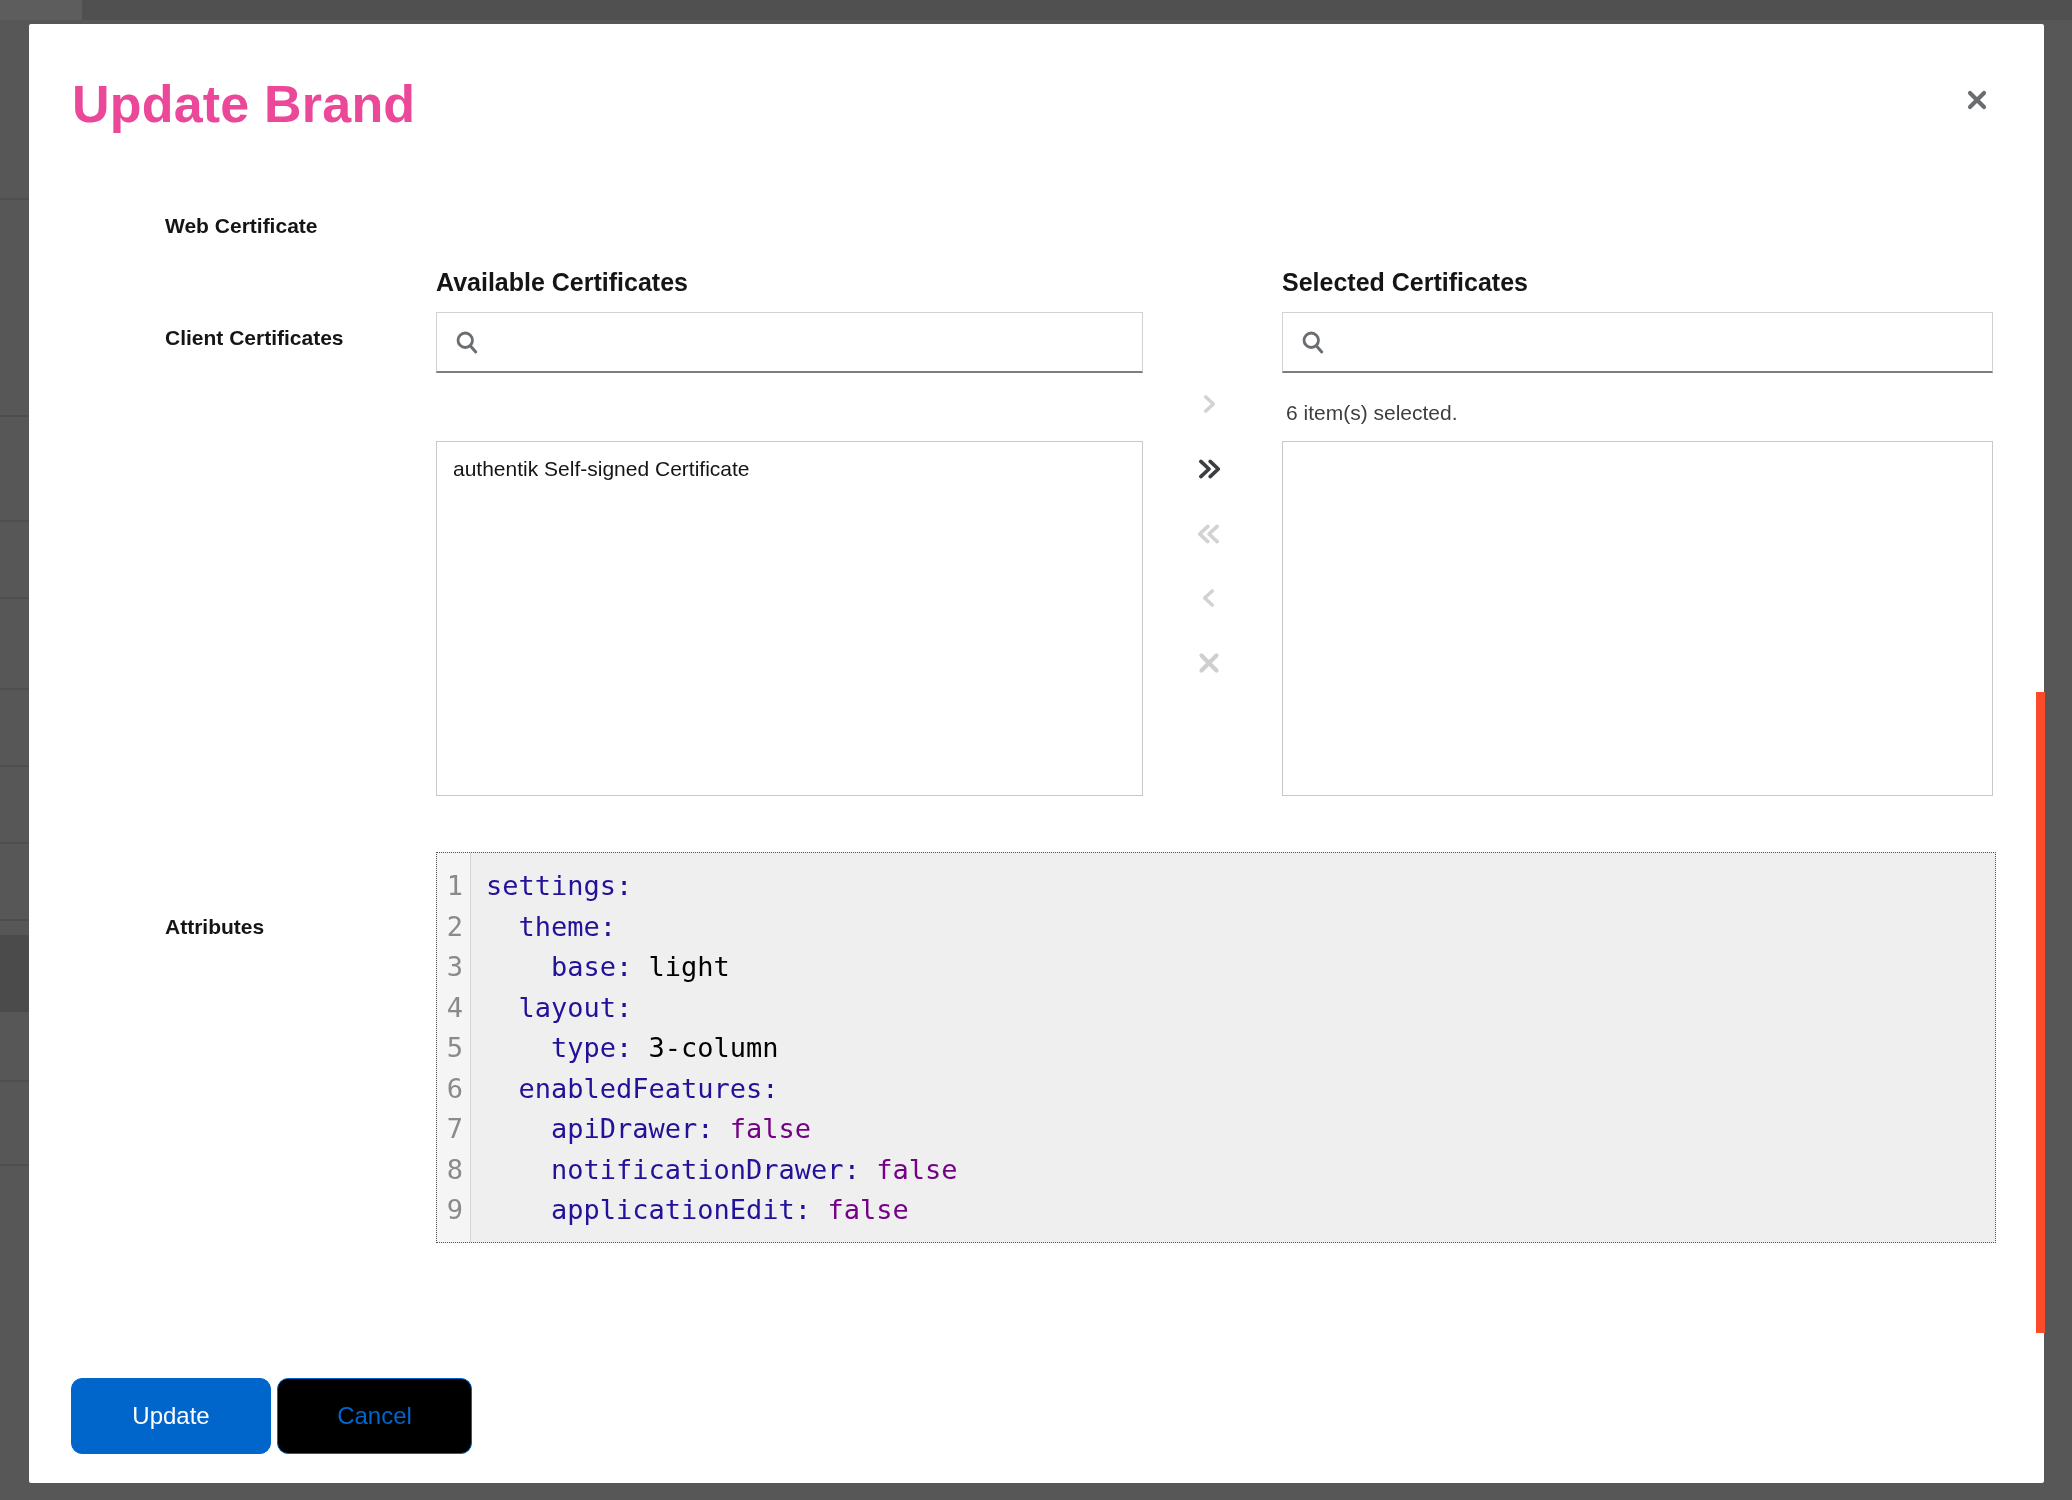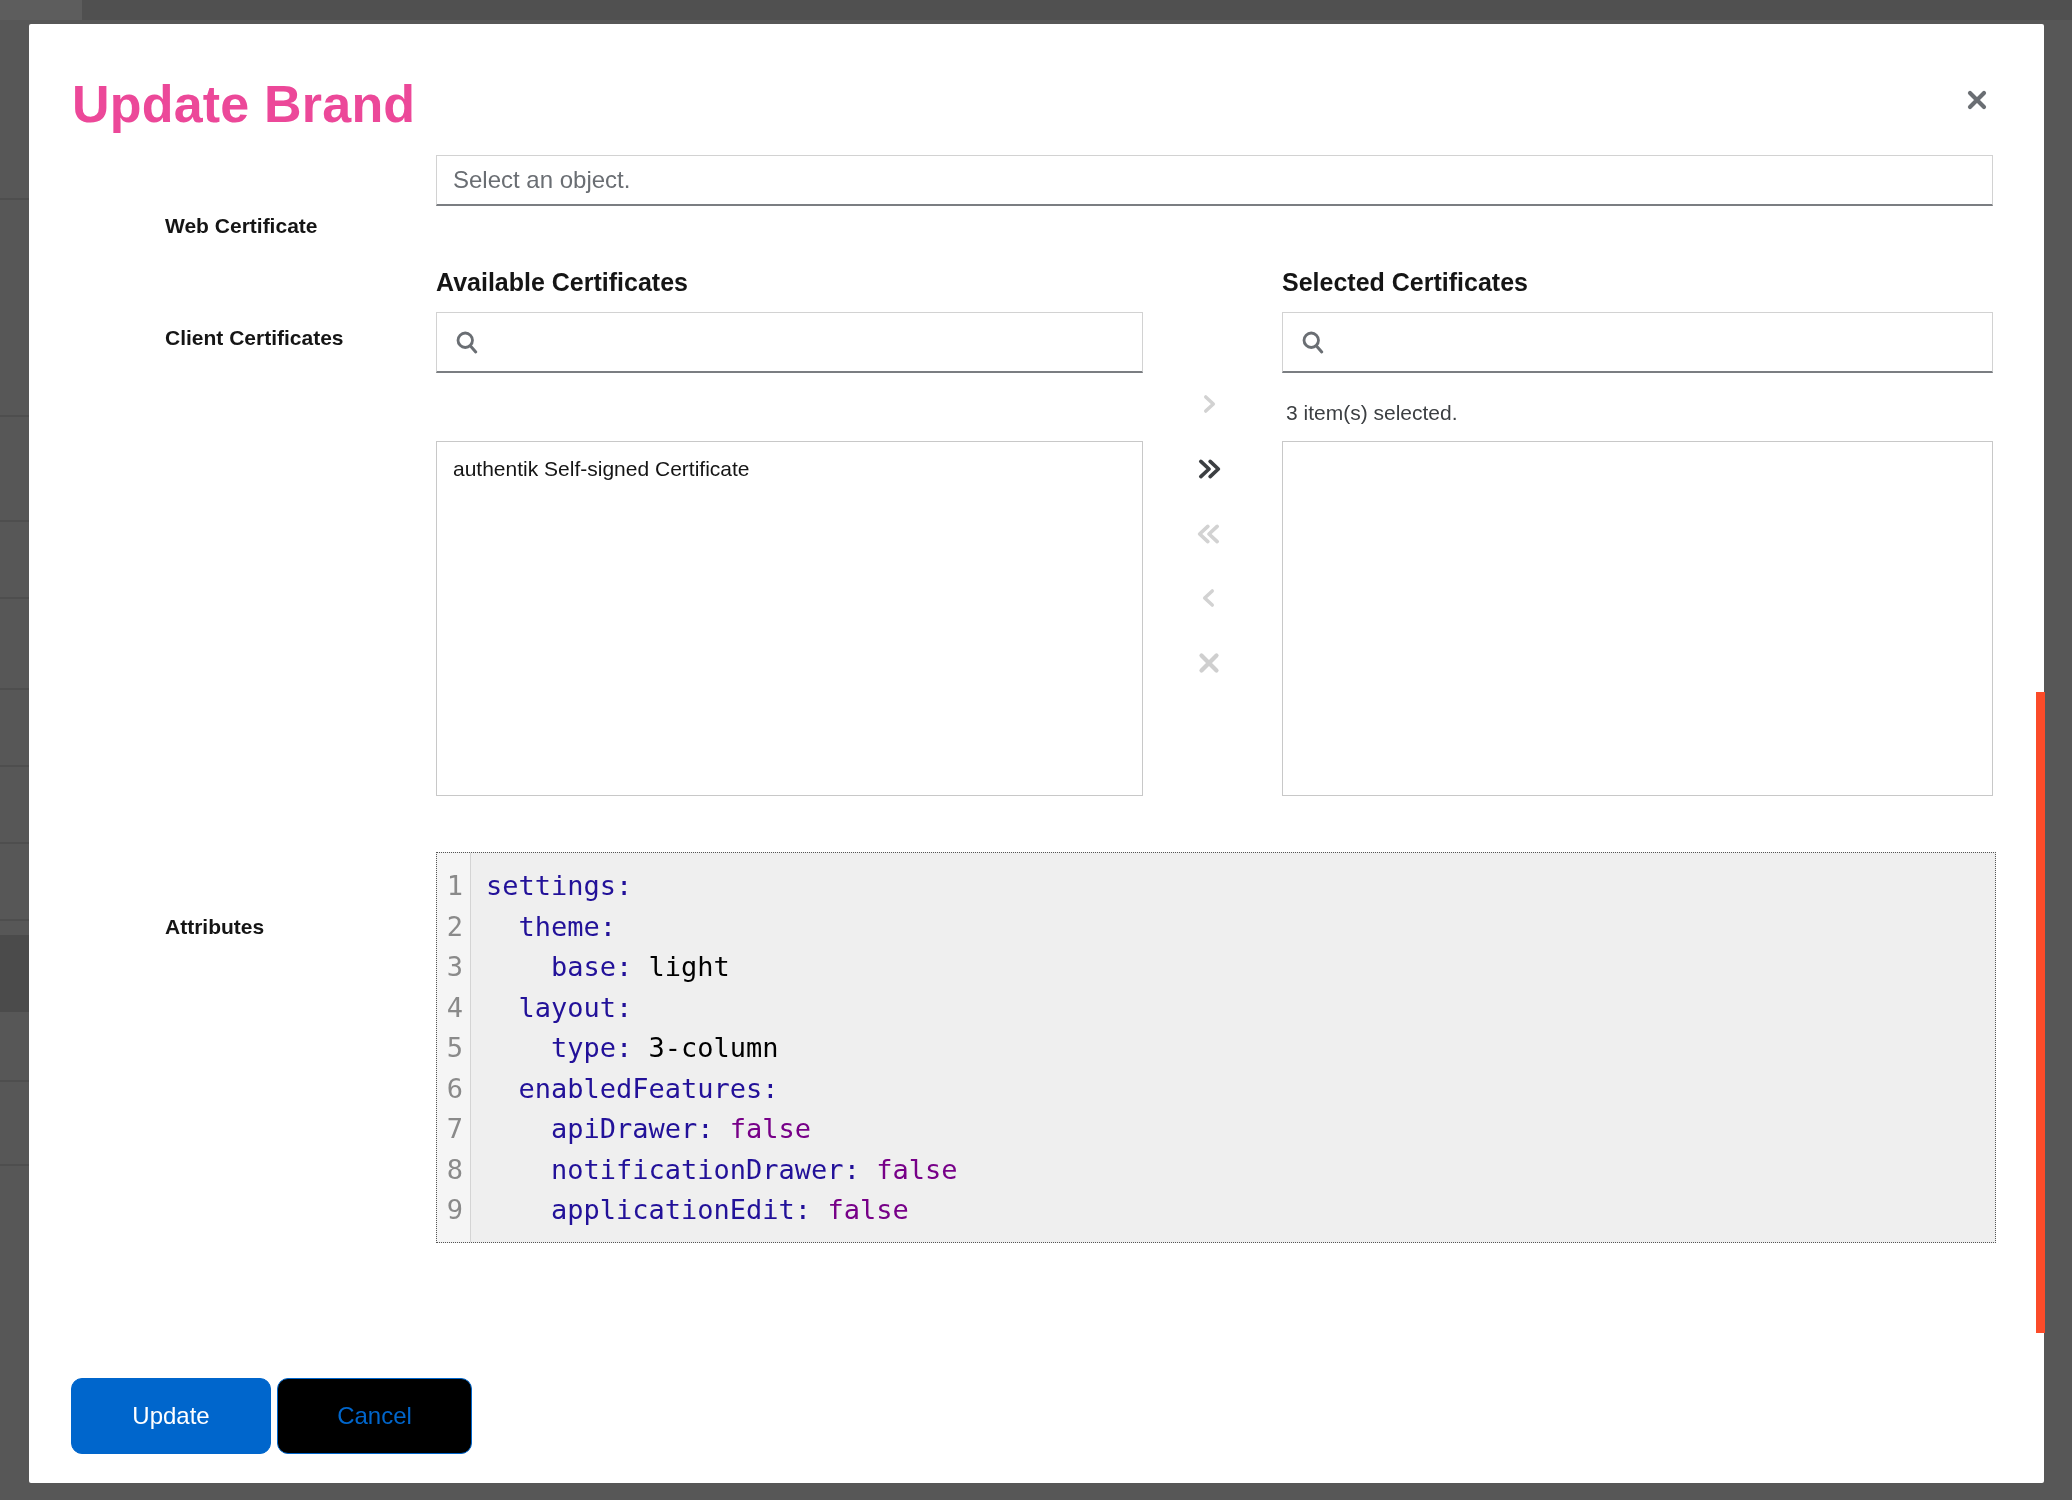--- a/index.html
+++ b/index.html
@@ -81,23 +81,20 @@
 
     <button class="close-btn" aria-label="Close">
       <span style="display:flex">
         <svg width="32" height="32" viewBox="0 0 32 32">
             <path d="M9 9 L23 23 M23 9 L9 23" stroke="#6a6e73" stroke-width="4.2" stroke-linecap="round" fill="none"></path>
           </svg>
       </span>
     </button>
 
     <label class="field-label" style="left:136px;top:146px;">Web Certificate</label>
-    <div class="pf-input" style="left:407px;top:131px;width:1557px;height:51px;">
-      <input type="text" placeholder="Select an object." style="">
-    </div>
 
     <label class="field-label" style="left:136px;top:258px;">Client Certificates</label>
 
     <div class="dual-heading" style="left:407px;top:244px;">Available Certificates</div>
     <div class="dual-heading" style="left:1253px;top:244px;">Selected Certificates</div>
 
     <div class="pf-input search-box" style="left:407px;top:288px;width:707px;height:61px;">
       <span class="search-ico">
         <svg width="28" height="28" viewBox="0 0 24 24" fill="none">
             <circle cx="10.5" cy="10.5" r="6.2" stroke="#6a6e73" stroke-width="2.4"></circle>
@@ -110,21 +107,21 @@
     <div class="pf-input search-box" style="left:1253px;top:288px;width:711px;height:61px;">
       <span class="search-ico">
         <svg width="28" height="28" viewBox="0 0 24 24" fill="none">
             <circle cx="10.5" cy="10.5" r="6.2" stroke="#6a6e73" stroke-width="2.4"></circle>
             <path d="M15 15.5 L19.5 20.5" stroke="#6a6e73" stroke-width="2.6" stroke-linecap="round"></path>
           </svg>
       </span>
       <input type="text" style="">
     </div>
 
-    <div class="dual-status" style="left:1257px;top:377px;">3 item(s) selected.</div>
+    <div class="dual-status" style="left:1257px;top:377px;">6 item(s) selected.</div>
 
     <button class="xfer-btn" style="left:1158px;top:358px;" aria-label="Add selected">
       <span style="display:flex">
         <svg width="26" height="26" viewBox="0 0 24 24" fill="none">
             <polyline points="9,5.5 16,12 9,18.5" stroke="#d2d2d2" stroke-width="3.2" stroke-linecap="round" stroke-linejoin="round"></polyline>
           </svg>
       </span>
     </button>
     <button class="xfer-btn" style="left:1158px;top:423px;" aria-label="Add all">
       <span style="display:flex">

